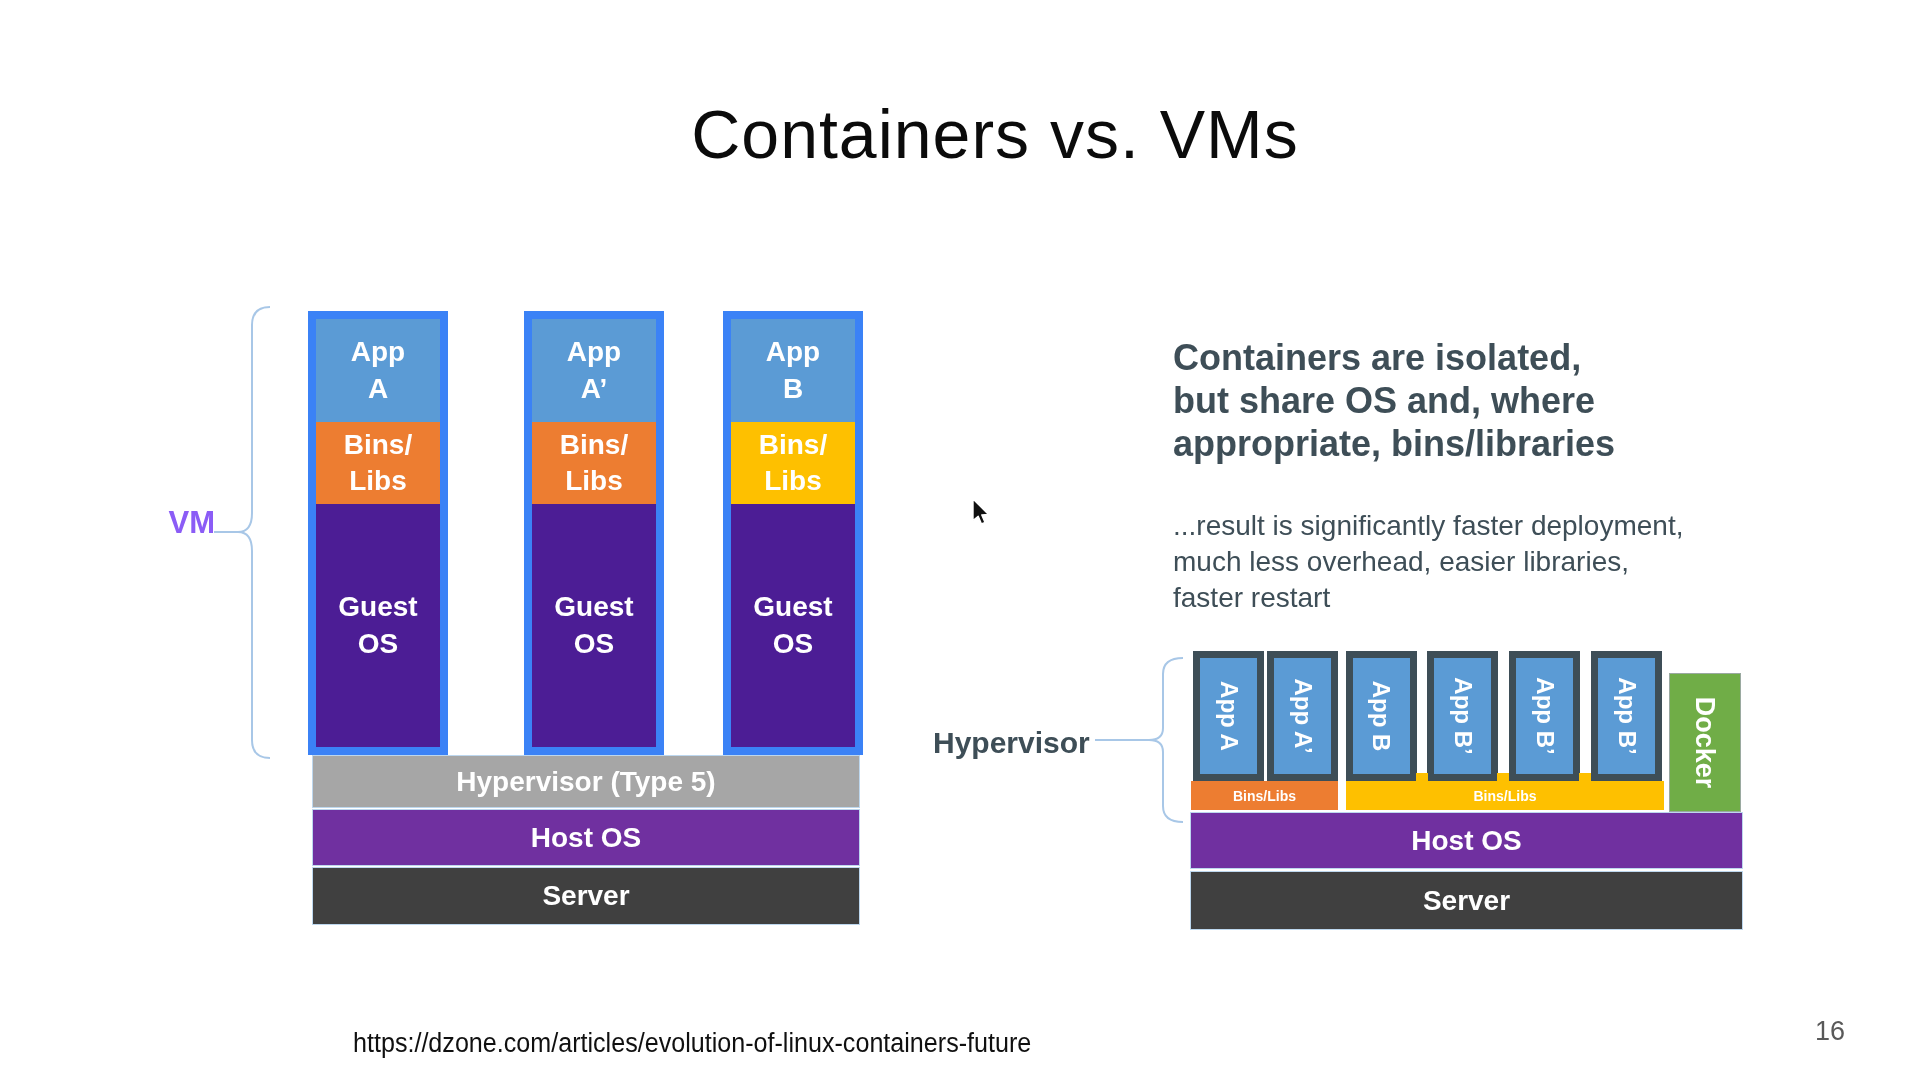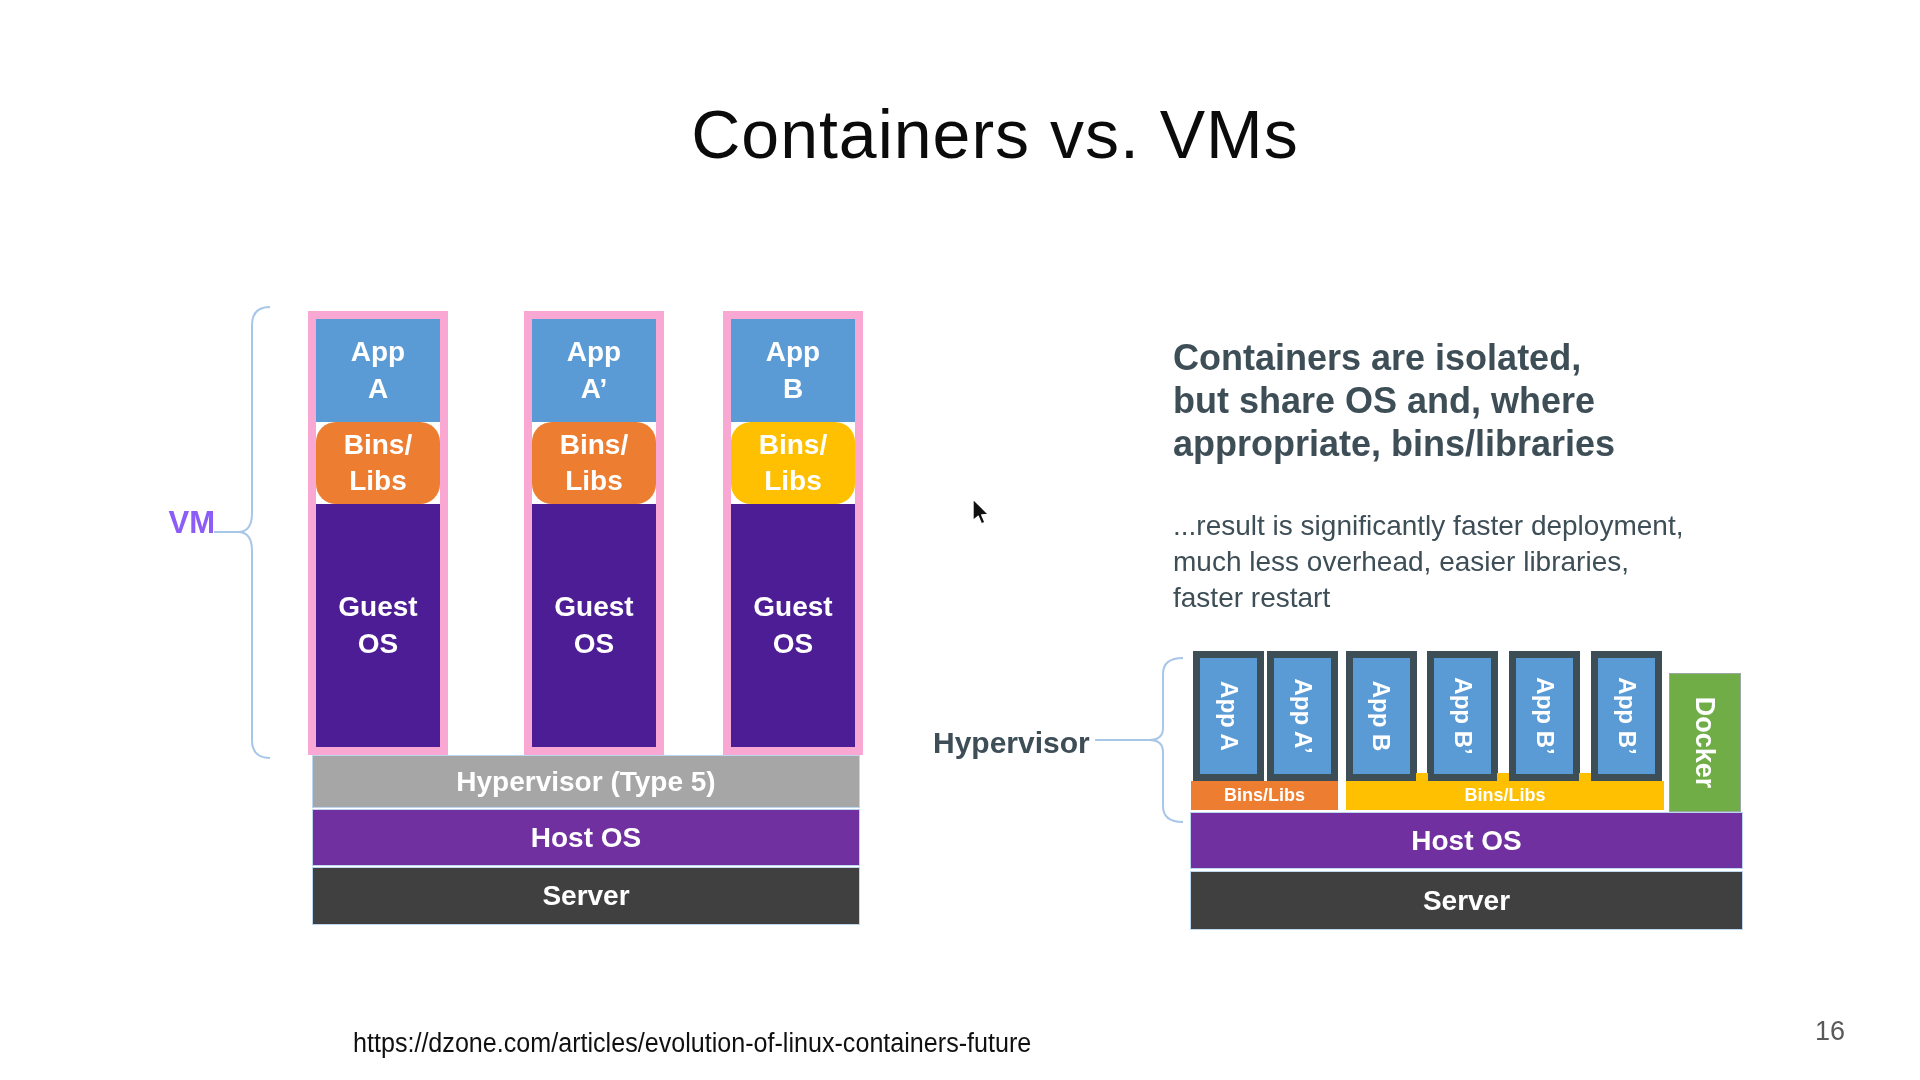--- a/index.html
+++ b/index.html
@@ -9,27 +9,27 @@
   .pre{white-space:pre-line;}
 
   
   .title{top:95px;left:0;width:1920px;text-align:center;font-size:68px;color:#0b0b0b;
          letter-spacing:1px;font-weight:400;}
 
   
   .vm-label{left:100px;top:505px;width:80px;text-align:right;font-size:31px;font-weight:600;color:#8b5cf6;}
   .brace{stroke:#a8c7e7;stroke-width:2;fill:none;}
 
-  .stack{top:311px;width:140px;height:444px;border:8px solid #f9a8d4;box-sizing:border-box;
+  .stack{top:311px;width:140px;height:444px;border:8px solid #3b82f6;box-sizing:border-box;
          display:flex;flex-direction:column;}
   .stack.s1{left:273px;} .stack.s2{left:489px;} .stack.s3{left:688px;}
   .sec{display:flex;align-items:center;justify-content:center;text-align:center;
        color:#fff;font-weight:bold;font-size:28px;line-height:1.3;white-space:pre-line;}
   .sec.app{height:103px;background:#5b9bd5;}
-  .sec.bins{height:82px;background:#ed7d31;border-radius:20px;}
+  .sec.bins{height:82px;background:#ed7d31;}
   .sec.bins.yellow{background:#fec000;}
   .sec.os{flex:1;background:#4c1d95;}
 
   .lbar{left:277px;width:548px;box-sizing:border-box;border:1px solid #bdd7ee;
         display:flex;align-items:center;justify-content:center;
         color:#fff;font-weight:600;font-size:28px;}
   .lbar.hyp{top:755px;height:53px;background:#a6a6a6;}
   .lbar.lhost{top:809px;height:57px;background:#7030a0;}
   .lbar.lserver{top:867px;height:58px;background:#404040;}
 
@@ -43,21 +43,21 @@
         box-sizing:border-box;display:flex;align-items:center;justify-content:center;}
   .cbox span{transform:rotate(90deg);white-space:nowrap;color:#fff;font-weight:bold;font-size:24px;}
   .cb1{left:1158px;} .cb2{left:1232px;} .cb3{left:1311px;}
   .cb4{left:1392px;} .cb5{left:1474px;} .cb6{left:1556px;}
   .docker{left:1634px;top:673px;width:72px;height:139px;background:#70ad47;
           border:1px solid #9aa9a0;box-sizing:border-box;
           display:flex;align-items:center;justify-content:center;}
   .docker span{transform:rotate(90deg);white-space:nowrap;color:#fff;font-weight:600;font-size:27px;}
 
   .binsbar{top:781px;height:29px;display:flex;align-items:center;justify-content:center;
-           color:#fff;font-weight:bold;font-size:18px;}
+           color:#fff;font-weight:bold;font-size:14px;}
   .binsbar.orange{left:1156px;width:147px;background:#ed7d31;}
   .binsbar.yellow{left:1311px;width:318px;background:#fec000;}
   .tab{top:773px;width:12px;height:10px;background:#fec000;}
   .t1{left:1381px;} .t2{left:1462px;} .t3{left:1544px;}
 
   .rbar{left:1155px;width:553px;box-sizing:border-box;border:1px solid #bdd7ee;
         display:flex;align-items:center;justify-content:center;
         color:#fff;font-weight:600;font-size:28px;}
   .rbar.rhost{top:812px;height:57px;background:#7030a0;}
   .rbar.rserver{top:871px;height:59px;background:#404040;}

